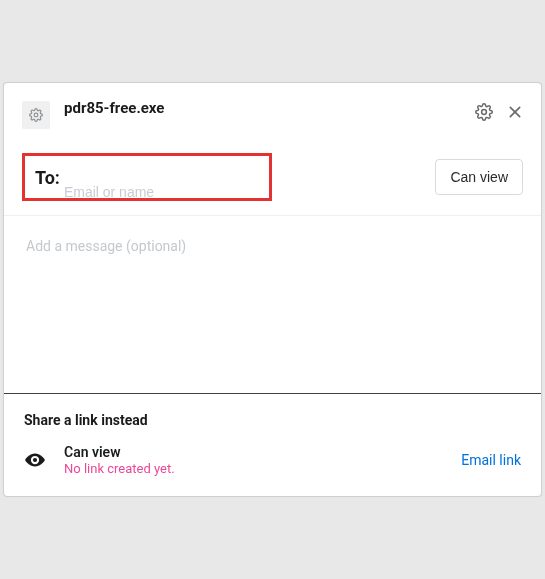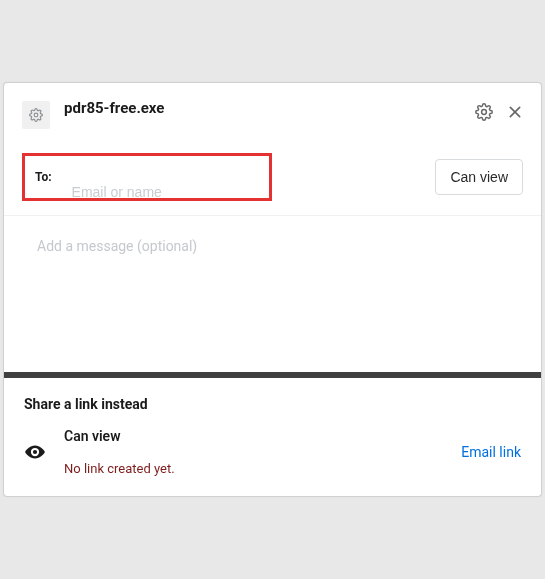--- a/index.html
+++ b/index.html
@@ -55,56 +55,56 @@
       border-bottom: 1px solid #eef0f2;
     }
     .to-field-wrap {
       display: flex;
       align-items: center;
       border: 3px solid #e43131;
       padding: 12px 10px;
       width: 250px;
       height: 48px;
     }
-    .to-label { font-size: 12px; font-weight: 700; color: #1b1b1b; margin-right: 20px; }
+    .to-label { font-size: 18px; font-weight: 700; color: #1b1b1b; margin-right: 4px; }
     .to-input {
       border: none; outline: none; font-size: 14px; color: #333; flex: 1;
       background: transparent;
       margin-top: 29px;
     }
     .to-input::placeholder { color: #c9cdd2; }
     .spacer { flex: 1; }
     .perm-btn {
       border: 1px solid #d7dbde;
       background: #fff;
       border-radius: 4px;
       padding: 9px 14px;
       font-size: 14px;
       color: #2a2a2a;
       cursor: pointer;
     }
 
-    .message-area { padding: 22px 33px; flex: 1; }
+    .message-area { padding: 22px 22px; flex: 1; }
     .msg-input {
       border: none; outline: none; width: 100%; resize: none;
       font-size: 14px; color: #333; font-family: inherit; background: transparent;
     }
     .msg-input::placeholder { color: #c4c9ce; }
 
     .footer {
-      border-top: 6px solid #404040;
+      border-top: 1px solid #404040;
       padding: 18px 20px 20px 20px;
     }
     .footer-title { font-size: 14px; font-weight: 700; color: #1b1b1b; margin-bottom: 16px; }
     .link-row { display: flex; align-items: center; }
     .eye-icon { margin-right: 18px; color: #1b1b1b; display:flex; align-items:center; }
     .eye-icon svg { width: 22px; height: 22px; }
     .link-text { flex: 1; }
     .link-perm { font-size: 14px; font-weight: 600; color: #1b1b1b; }
-    .link-status { font-size: 13px; color: #7f1d1d; margin-top: 17px; }
+    .link-status { font-size: 13px; color: #ec4899; margin-top: 1px; }
     .create-link { font-size: 14px; color: #0070e0; cursor: pointer; }
   </style>
 </head>
 <body>
 
 <div class="dialog">
 
   <div class="header">
     <div class="file-icon-box">
       <svg viewBox="0 0 24 24" fill="none" stroke="#8a8f94" stroke-width="2">

